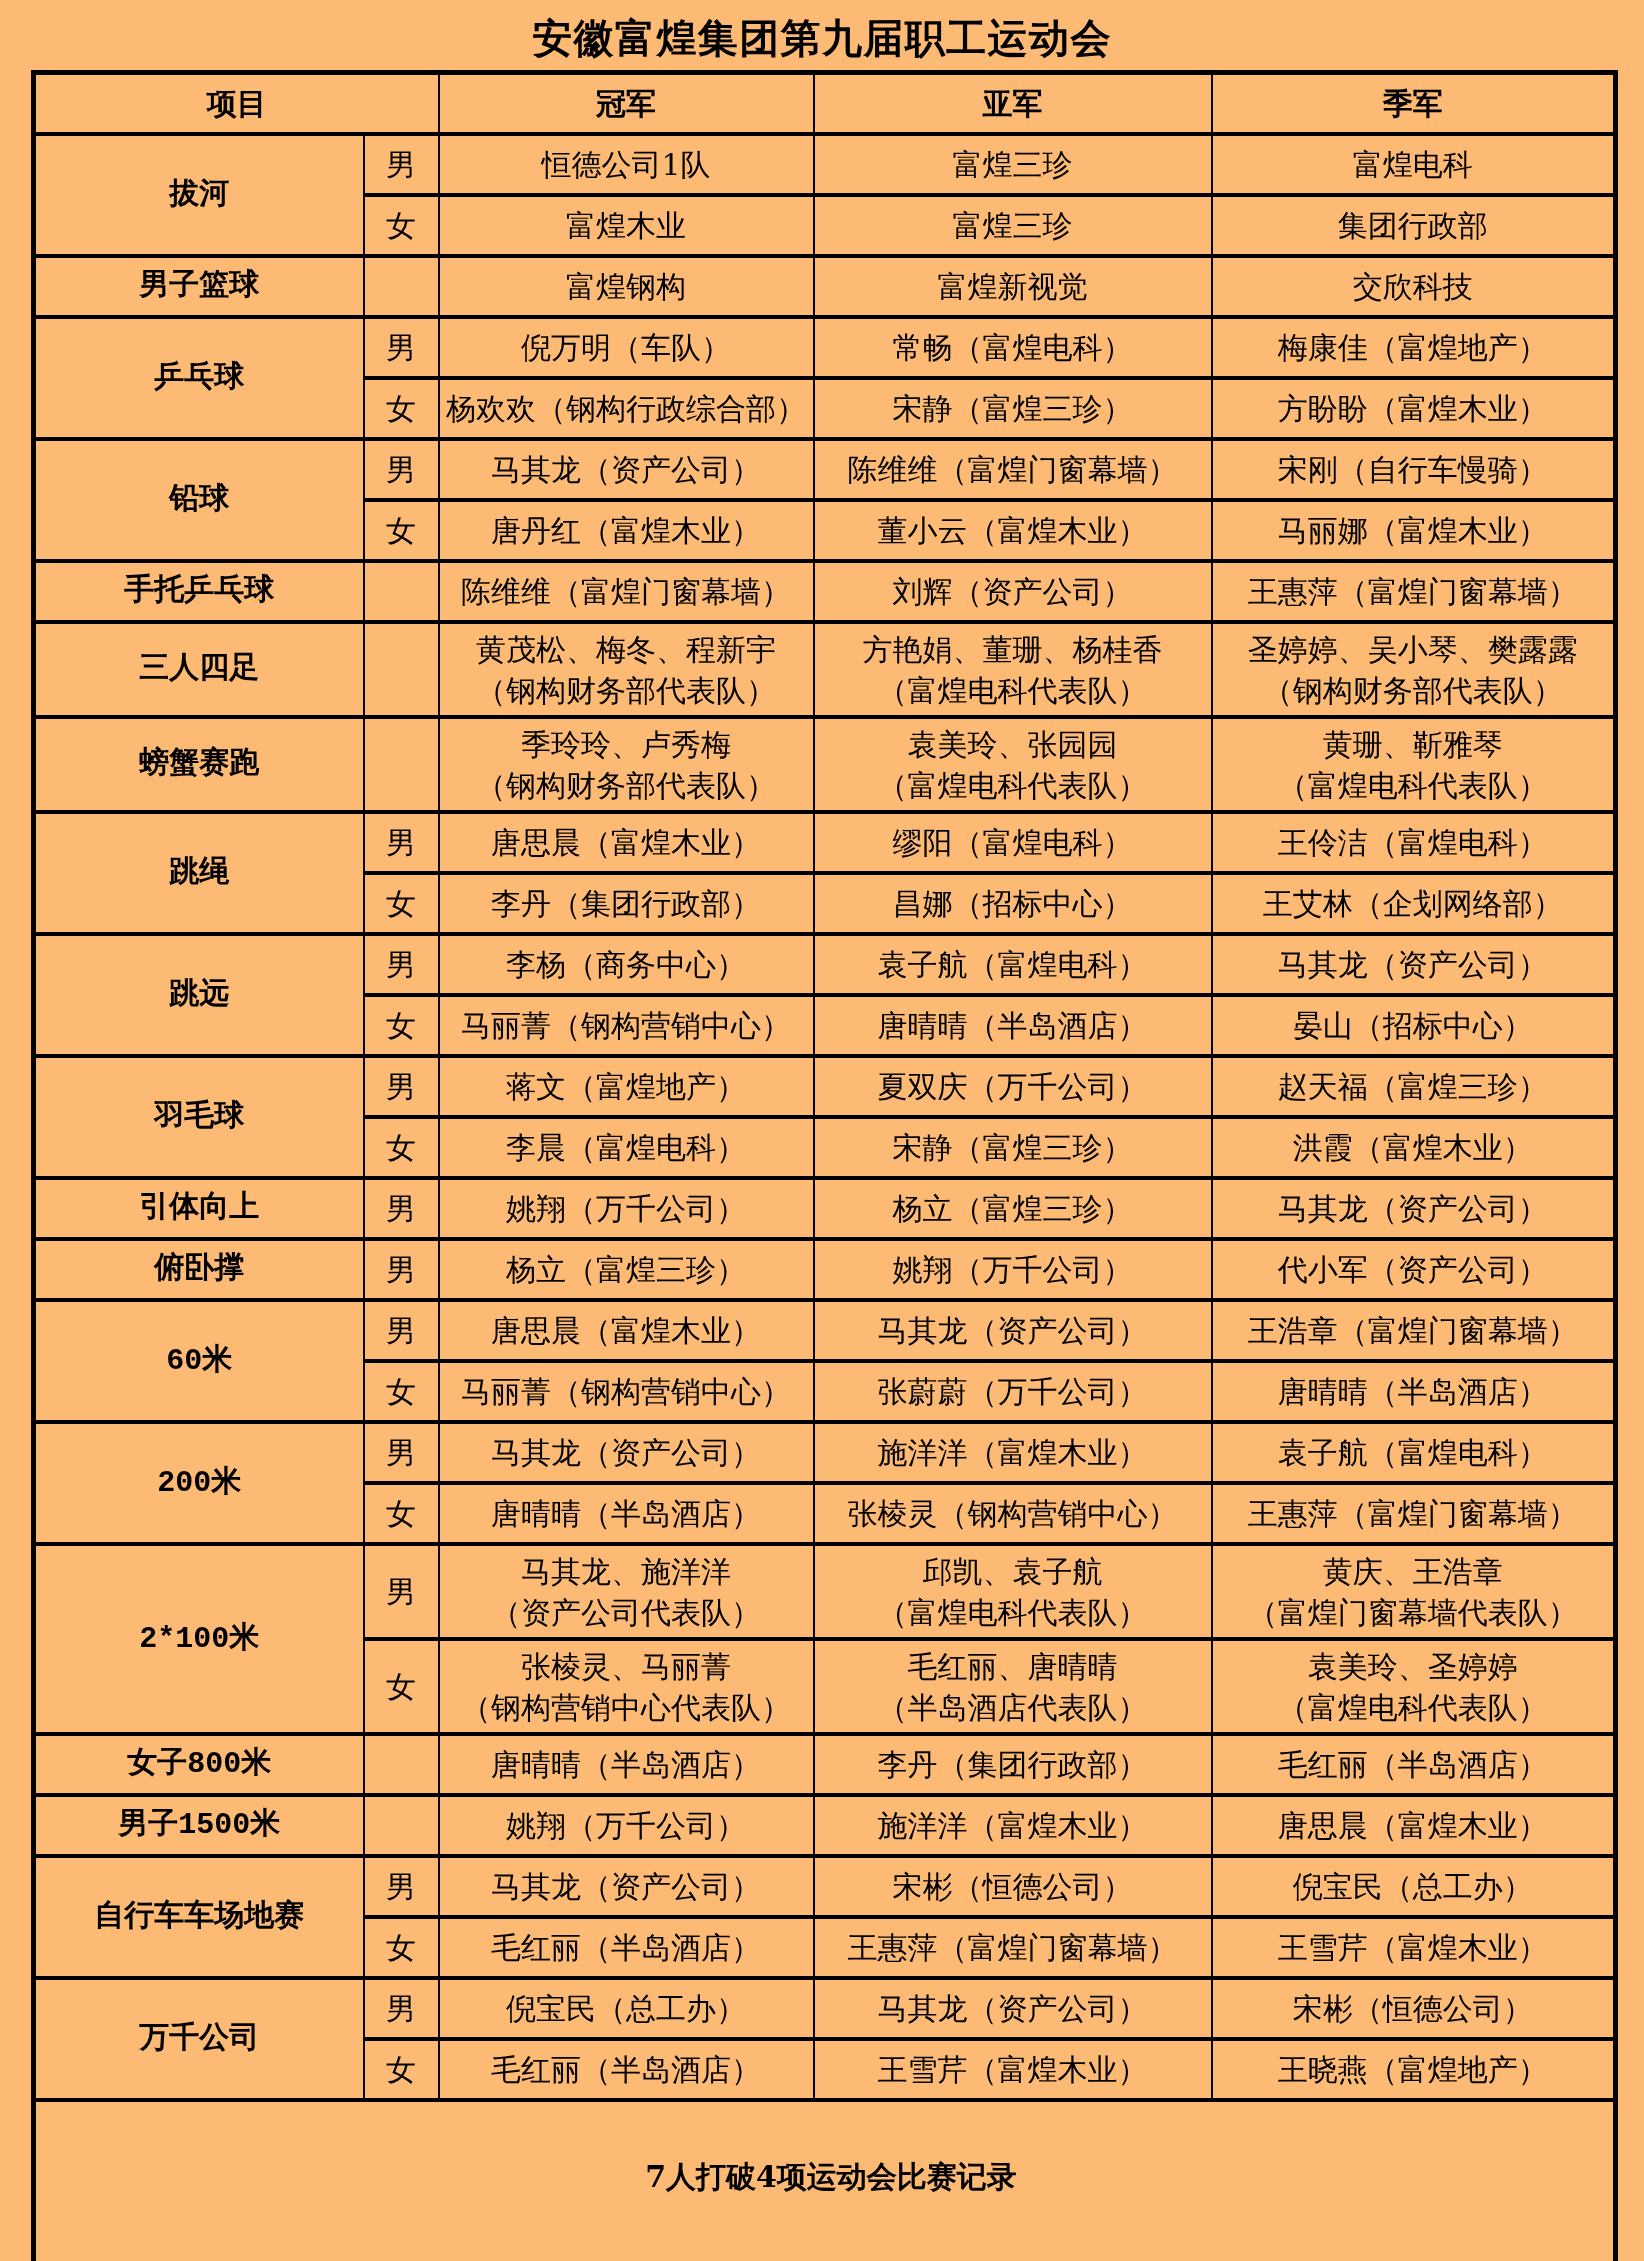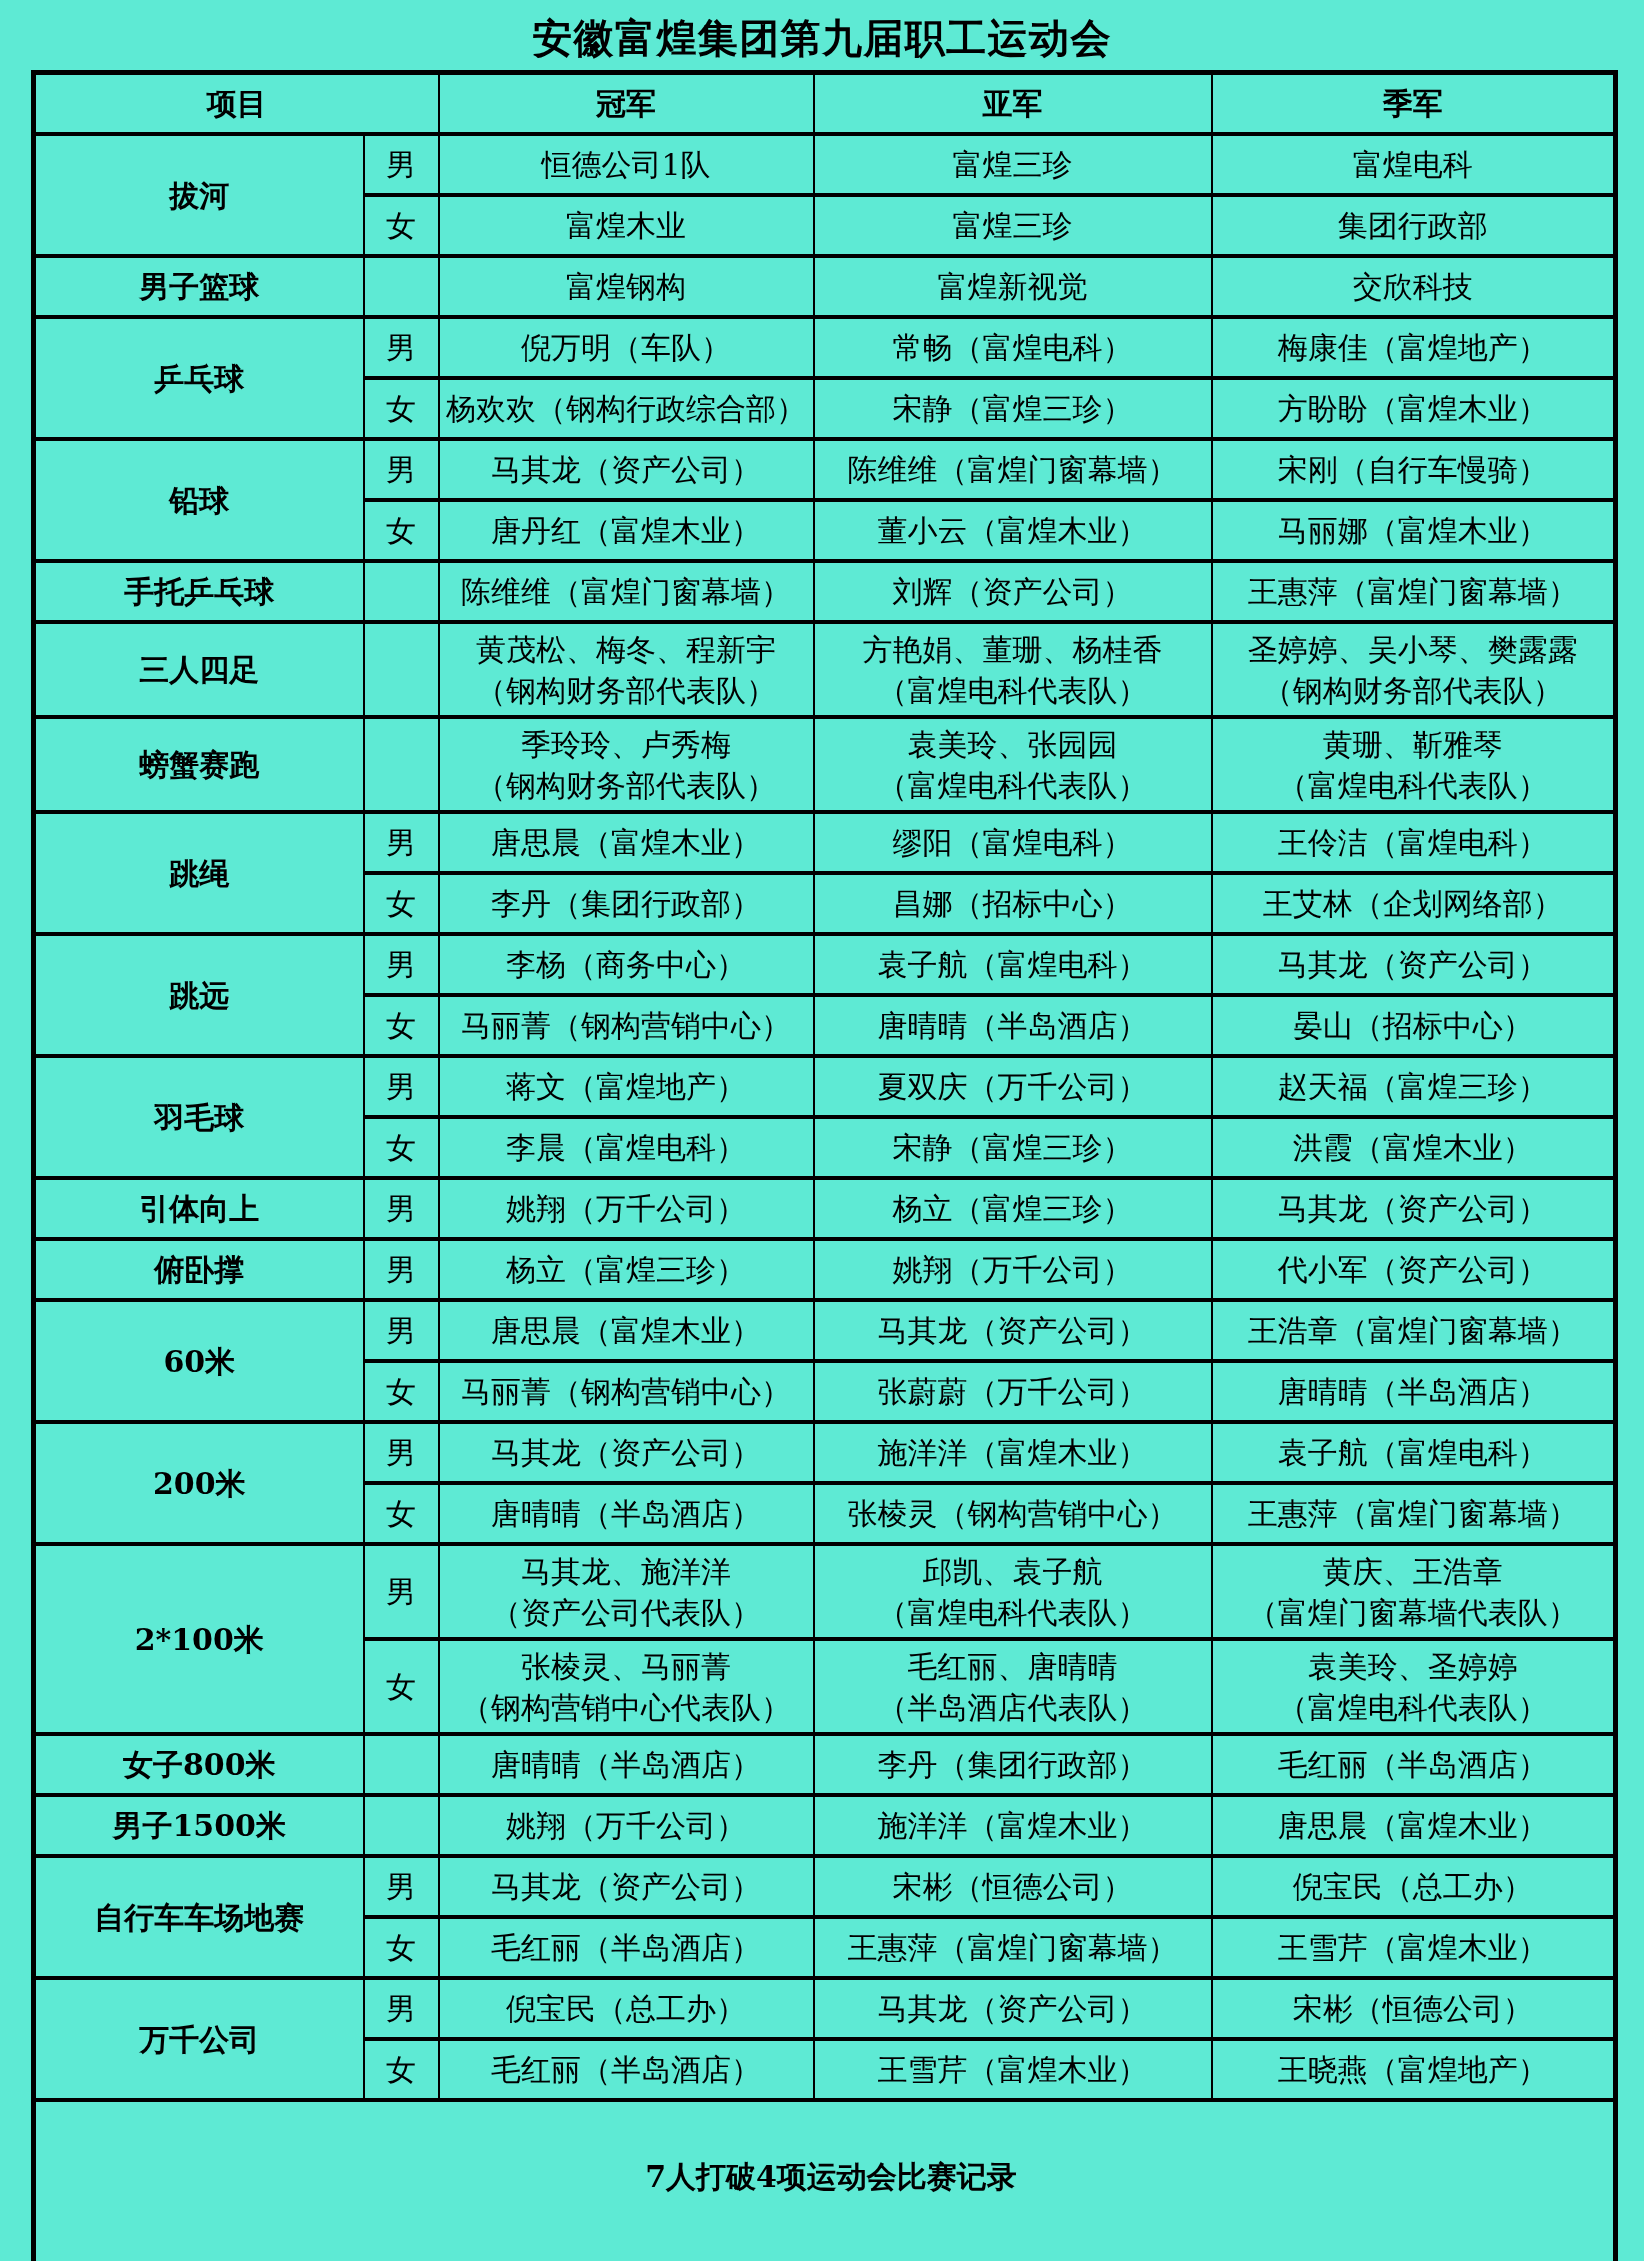--- a/index.html
+++ b/index.html
@@ -1,20 +1,20 @@
 <!DOCTYPE html>
 <html style="font-size:11.4px"><head>
 <meta charset="utf-8">
 <style>
   html, body { margin: 0; padding: 0; background: #ffffff; }
   .page {
     position: relative;
     width: 1644px;
     height: 2261px;
-    background: #5eead4;
+    background: #fdba74;
     color: #000000;
     font-family: "DejaVu Serif", "Liberation Serif", serif;
     overflow: hidden;
   }
   .title-block { padding-top: 13px; text-align: center; }
   .title-line {
     font-size: 40px;
     font-weight: bold;
     line-height: 50px;
     letter-spacing: 1.4px;
@@ -37,21 +37,21 @@
     border-bottom-width: 4.3px;
     padding: 0;
     text-align: center;
     vertical-align: middle;
     font-size: 30px;
     line-height: 41px;
     white-space: pre-line;
     overflow: hidden;
   }
   th { font-weight: bold; height: 57px; text-align: center; }
-  td.ev { font-weight: bold; }
+  td.ev { font-weight: bold; font-family: Liberation Mono, monospace; }
   tr.r  td { height: 57px; }
   tr.r2 td { height: 91px; }
   td.footer-cell {
     height: 166px;
     font-weight: bold;
     line-height: 50px;
   }
   .footer-line { text-align: center; padding-left: 13px; }
 </style>
 </head>

